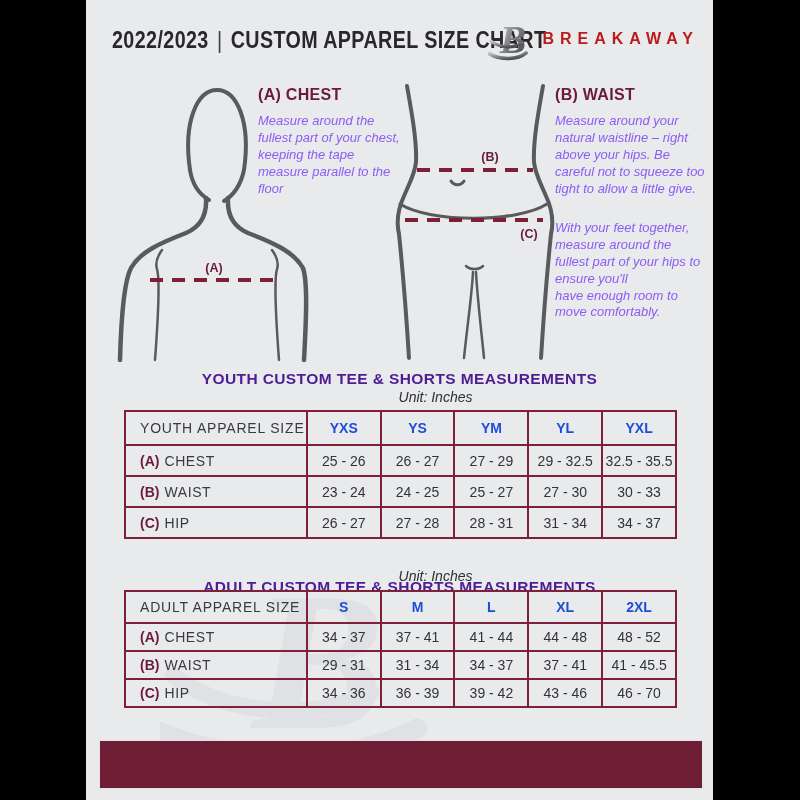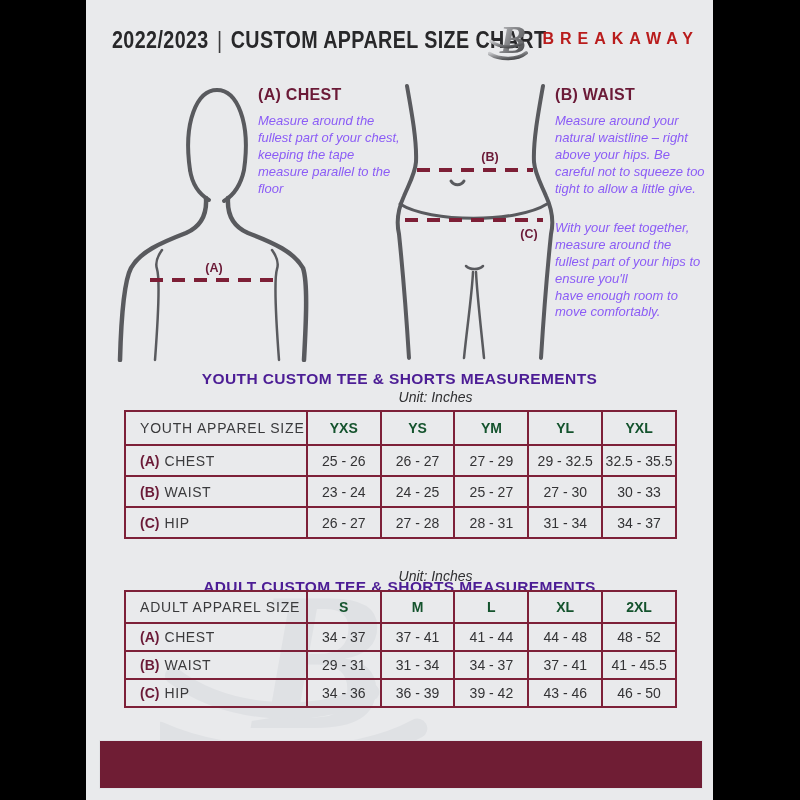--- a/index.html
+++ b/index.html
@@ -60,21 +60,21 @@
   .yt-table { top:410px;padding-left:9px; }
   .ad-table { top:590px; }
   th, td { border:2px solid #7d2038; background:transparent; }
   th:first-child, td:first-child { width:33%; }
   .yt-table th { height:34px; } .yt-table td { height:31px; }
   .ad-table th { height:32px; } .ad-table td { height:28px; }
   th.corner {
     font-weight:normal; text-align:left; padding-left:14px;
     font-size:14px; color:#3a3a3c; letter-spacing:0.8px;
   }
-  th.colhead { font-weight:bold; font-size:14px; color:#14532d; text-align:center; }
+  th.colhead { font-weight:bold; font-size:14px; color:#1d4ed8; text-align:center; }
   td.rowlabel { text-align:left; padding-left:14px; font-size:14px; color:#3a3a3c; letter-spacing:0.6px; }
   td.rowlabel .pfx { font-weight:bold; color:#6b1a37; margin-right:5px; letter-spacing:0; }
   td.val { text-align:center; font-size:14px; color:#333335; }
   
   .watermark { position:absolute; left:74px; top:550px; z-index:1; pointer-events:none; }
   .footer-bar {
     position:absolute; left:13px; top:740px; width:604px; height:49px;
     background:#6f1d34; border:1px solid #e2e3e6; z-index:3;
   }
 </style>
@@ -222,19 +222,19 @@
         <td class="val">34 - 37</td>
         <td class="val">37 - 41</td>
         <td class="val">41 - 45.5</td>
       </tr>
       <tr>
         <td class="rowlabel"><span class="pfx">(C)</span><span>HIP</span></td>
         <td class="val">34 - 36</td>
         <td class="val">36 - 39</td>
         <td class="val">39 - 42</td>
         <td class="val">43 - 46</td>
-        <td class="val">46 - 50</td>
+        <td class="val">46 - 70</td>
       </tr>
     </tbody>
   </table>
 
   <div class="footer-bar"></div>
 </div>
 
 </body></html>

